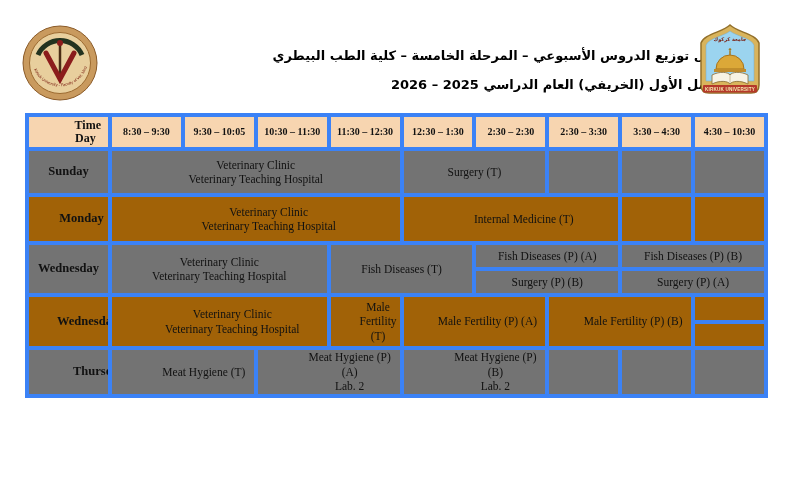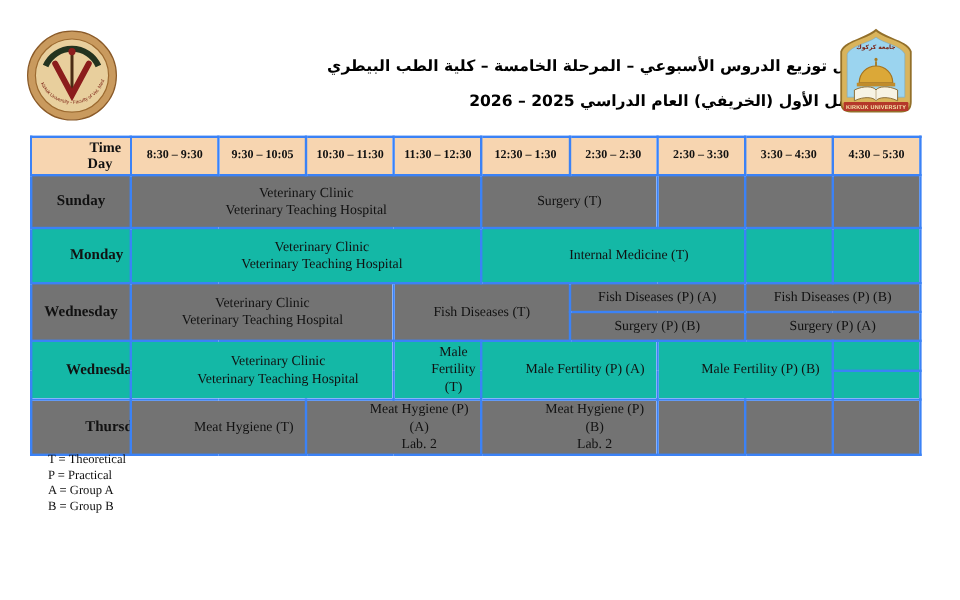--- a/index.html
+++ b/index.html
@@ -20,41 +20,41 @@
   .logo-left  { position:absolute; left:22px;  top:25px;  width:76px; height:76px; }
   .logo-right { position:absolute; left:690px; top:22px; width:80px; height:76px; }
 
   
   table.schedule {
     position:absolute; left:25px; top:113px; width:743px;
     border-collapse:collapse; table-layout:fixed;
     border:2px solid #55525e;
   }
   .schedule td {
-    border:2px solid #3b82f6; text-align:center; vertical-align:middle;
+    border:4px solid #3b82f6; text-align:center; vertical-align:middle;
     padding:0 2px; font-size:11.5px; line-height:1.25; color:#111; overflow:hidden;
   }
   tr.hdr td { background:#f7d5b0; font-weight:bold; font-size:10px; height:30px; }
   td.corner {
     position:relative; padding:0;
     background-color:#f7d5b0;
     background-image:linear-gradient(to bottom right,
         transparent calc(50% - 0.7px),
         #6b6876 calc(50% - 0.7px),
         #6b6876 calc(50% + 0.7px),
         transparent calc(50% + 0.7px));
   }
   .corner .corner-time { position:absolute; top:1px; right:7px; font-size:12px; font-weight:bold; }
   .corner .corner-day  { position:absolute; bottom:1px; left:6px; font-size:12px; font-weight:bold;margin-left:40px; }
 
   td.day { font-weight:bold; font-size:12.5px; }
   .pre { white-space:pre-line; }
 
   tr.lav td   { background:#737373; }
-  tr.white td { background:#14b8a6;padding-left:28px; }
+  tr.white td { background:#a16207;padding-left:28px; }
 
   tr.h-sun  td { height:42px; }
   tr.h-mon  td { height:44px; }
   tr.h-tue  td { height:22px; }
   tr.h-wedA td { height:23px;margin-left:24px; }
   tr.h-wedB td { height:22px; }
   tr.h-thu  td { height:44px;padding-left:44px; }
 
   
   .legend {
@@ -122,21 +122,21 @@
         <span class="corner-day">Day</span>
       </td>
       <td>8:30 – 9:30</td>
       <td>9:30 – 10:05</td>
       <td>10:30 – 11:30</td>
       <td>11:30 – 12:30</td>
       <td>12:30 – 1:30</td>
       <td>2:30 – 2:30</td>
       <td>2:30 – 3:30</td>
       <td>3:30 – 4:30</td>
-      <td>4:30 – 5:30</td>
+      <td>4:30 – 10:30</td>
     </tr>
 
     <tr class="lav h-sun">
       <td class="day">Sunday</td>
       <td class="pre" colspan="4">Veterinary Clinic
 Veterinary Teaching Hospital</td>
       <td colspan="2">Surgery (T)</td>
       <td></td>
       <td></td>
       <td></td>
@@ -184,20 +184,14 @@
 Lab. 2</td>
       <td class="pre" colspan="2">Meat Hygiene (P) (B)
 Lab. 2</td>
       <td></td>
       <td></td>
       <td></td>
     </tr>
   </tbody>
     </table>
 
-  <div class="legend">
-    <div>T = Theoretical</div>
-    <div>P = Practical</div>
-    <div>A = Group A</div>
-    <div>B = Group B</div>
-  </div>
 
 </div>
 
 </body></html>

